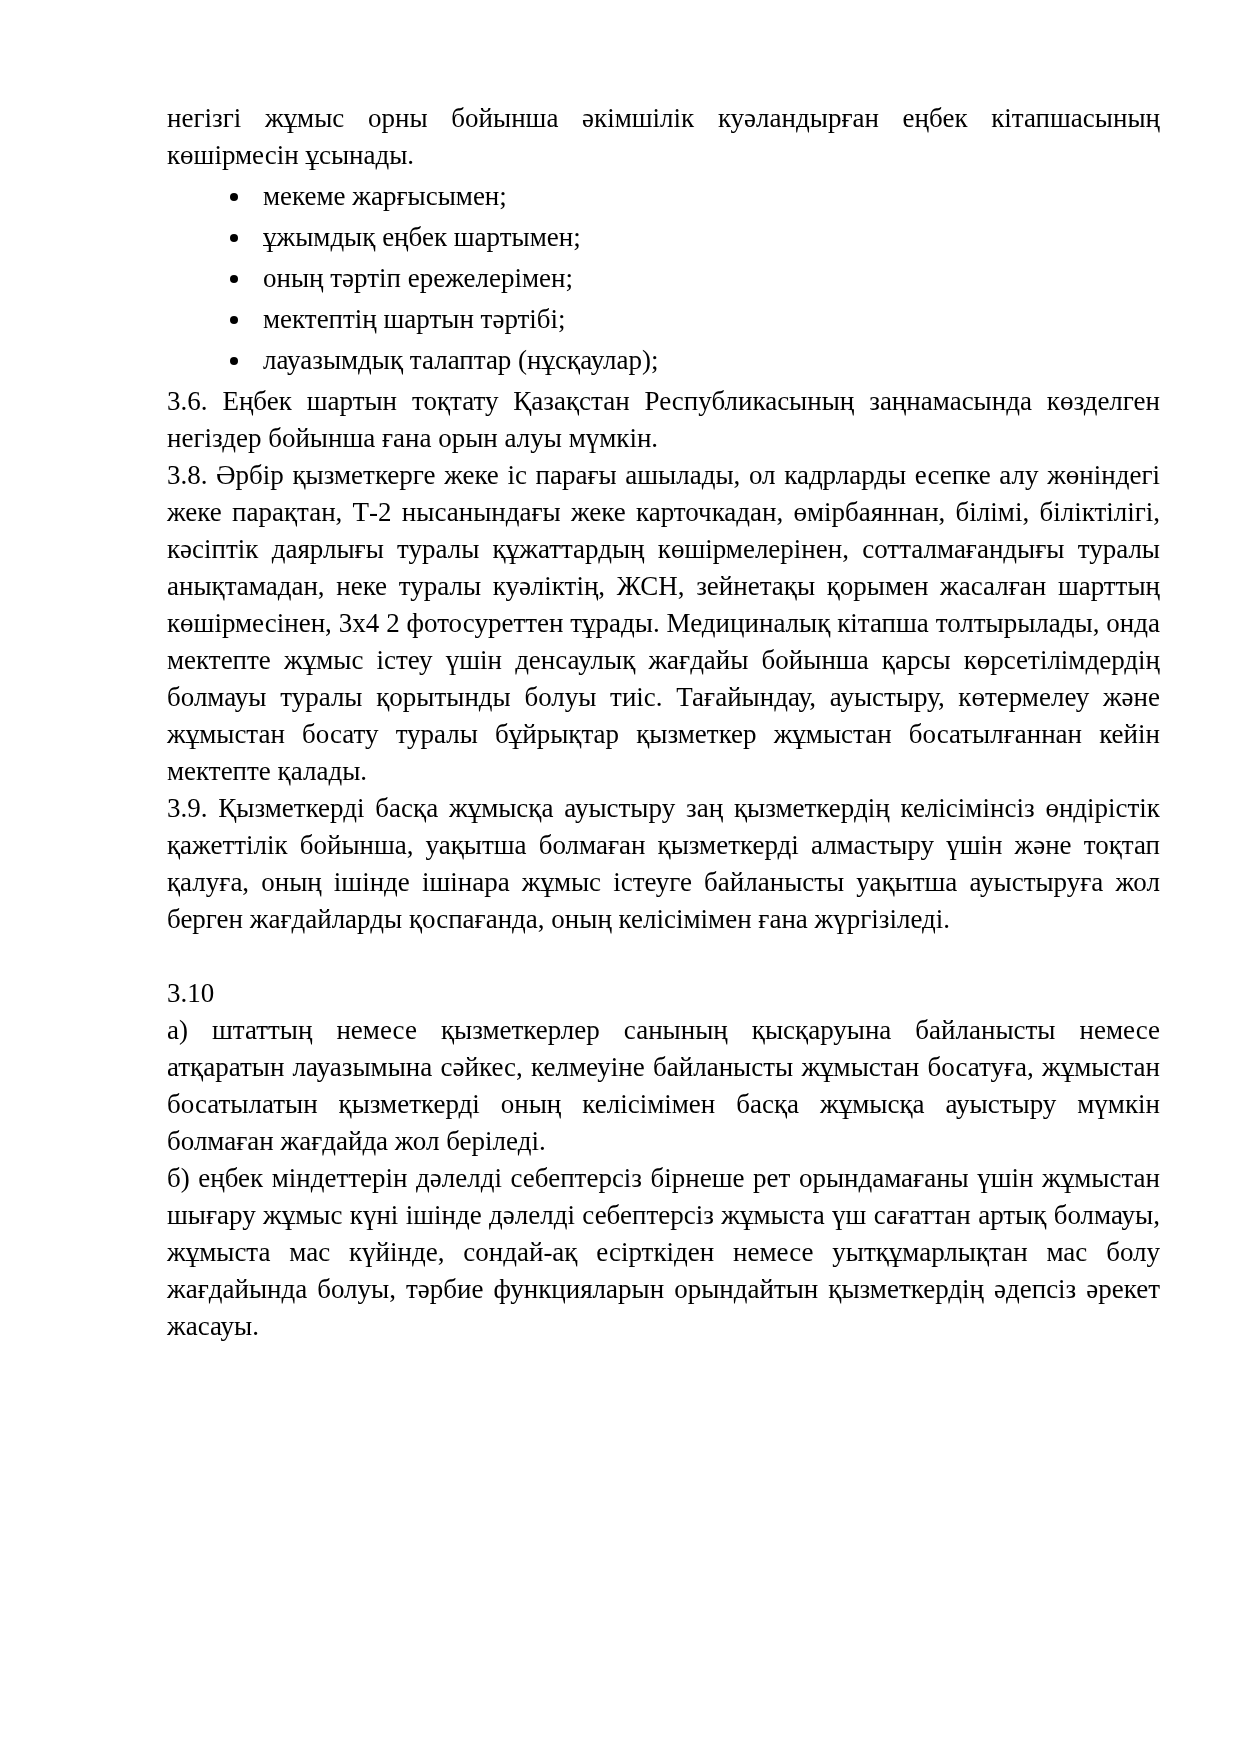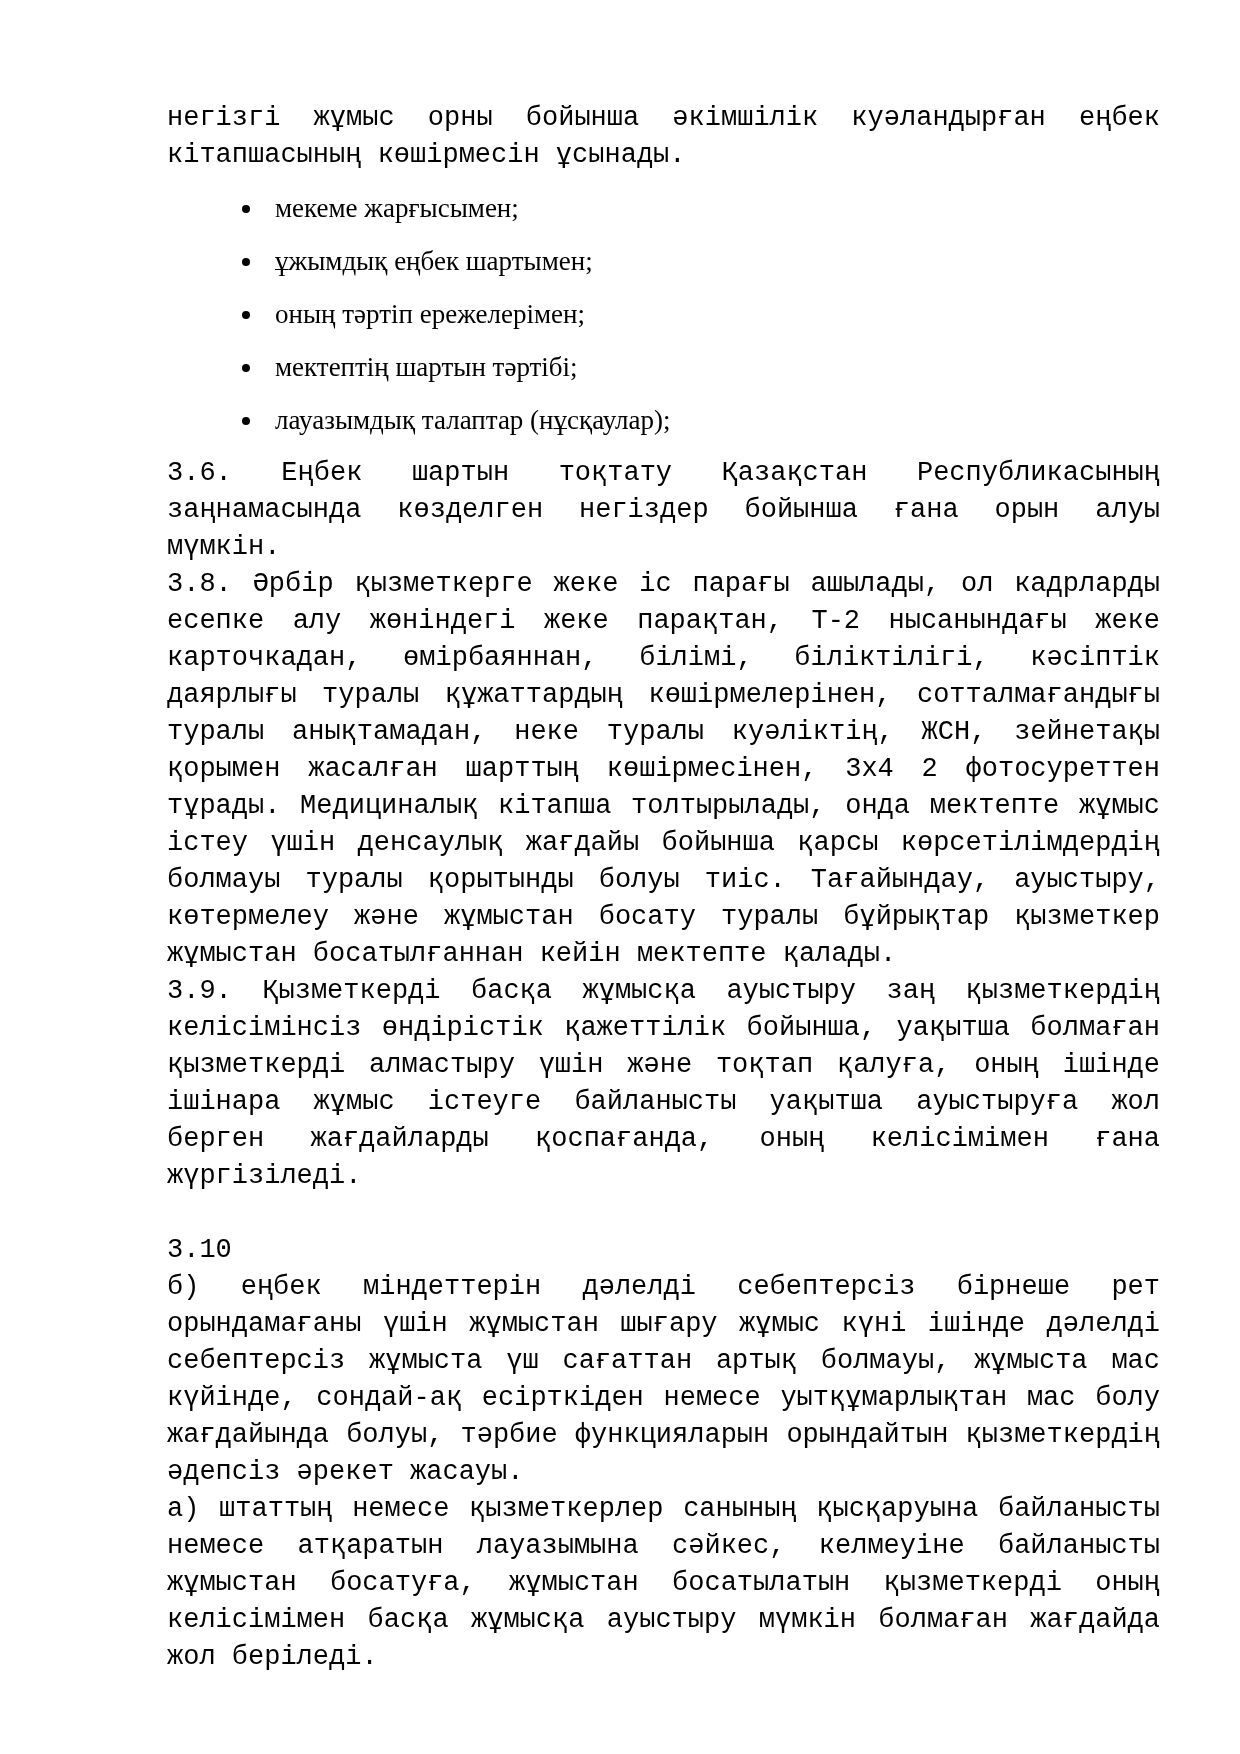--- a/index.html
+++ b/index.html
@@ -18,29 +18,28 @@
     font-family: "Liberation Serif", "DejaVu Serif", serif;
     font-size: 27px;
     line-height: 37px;
     color: #000000;
     overflow: hidden;
   }
   .page p {
     margin: 0;
     text-align: justify;
     text-justify: inter-word;
-    font-family: Liberation Mono, monospace;
   }
   ul.doc-list {
     margin: 0;
     padding: 0 0 0 82px;
     list-style: disc outside;
   }
   ul.doc-list li {
-    margin: 16px;
+    margin: 4px;
     padding-left: 10px;
     text-align: justify;
   }
   p.section-heading {
     margin-top: 37px;
     text-align: left;
   }
 </style>
 </head>
 <body>
@@ -61,17 +60,17 @@
 
   <p>3.6. Еңбек шартын тоқтату Қазақстан Республикасының заңнамасында көзделген негіздер бойынша ғана орын алуы мүмкін.</p>
 
 
   <p>3.8. Әрбір қызметкерге жеке іс парағы ашылады, ол кадрларды есепке алу жөніндегі жеке парақтан, Т-2 нысанындағы жеке карточкадан, өмірбаяннан, білімі, біліктілігі, кәсіптік даярлығы туралы құжаттардың көшірмелерінен, сотталмағандығы туралы анықтамадан, неке туралы куәліктің, ЖСН, зейнетақы қорымен жасалған шарттың көшірмесінен, 3х4 2 фотосуреттен тұрады. Медициналық кітапша толтырылады, онда мектепте жұмыс істеу үшін денсаулық жағдайы бойынша қарсы көрсетілімдердің болмауы туралы қорытынды болуы тиіс. Тағайындау, ауыстыру, көтермелеу және жұмыстан босату туралы бұйрықтар қызметкер жұмыстан босатылғаннан кейін мектепте қалады.</p>
 
   <p>3.9. Қызметкерді басқа жұмысқа ауыстыру заң қызметкердің келісімінсіз өндірістік қажеттілік бойынша, уақытша болмаған қызметкерді алмастыру үшін және тоқтап қалуға, оның ішінде ішінара жұмыс істеуге байланысты уақытша ауыстыруға жол берген жағдайларды қоспағанда, оның келісімімен ғана жүргізіледі.</p>
 
   <p class="section-heading">3.10</p>
 
+  <p>а) штаттың немесе қызметкерлер санының қысқаруына байланысты немесе атқаратын лауазымына сәйкес, келмеуіне байланысты жұмыстан босатуға, жұмыстан босатылатын қызметкерді оның келісімімен басқа жұмысқа ауыстыру мүмкін болмаған жағдайда жол беріледі.</p>
+
   <p>б) еңбек міндеттерін дәлелді себептерсіз бірнеше рет орындамағаны үшін жұмыстан шығару жұмыс күні ішінде дәлелді себептерсіз жұмыста үш сағаттан артық болмауы, жұмыста мас күйінде, сондай-ақ есірткіден немесе уытқұмарлықтан мас болу жағдайында болуы, тәрбие функцияларын орындайтын қызметкердің әдепсіз әрекет жасауы.</p>
-
-  <p>а) штаттың немесе қызметкерлер санының қысқаруына байланысты немесе атқаратын лауазымына сәйкес, келмеуіне байланысты жұмыстан босатуға, жұмыстан босатылатын қызметкерді оның келісімімен басқа жұмысқа ауыстыру мүмкін болмаған жағдайда жол беріледі.</p>
 
 </div>
 
 </body></html>

